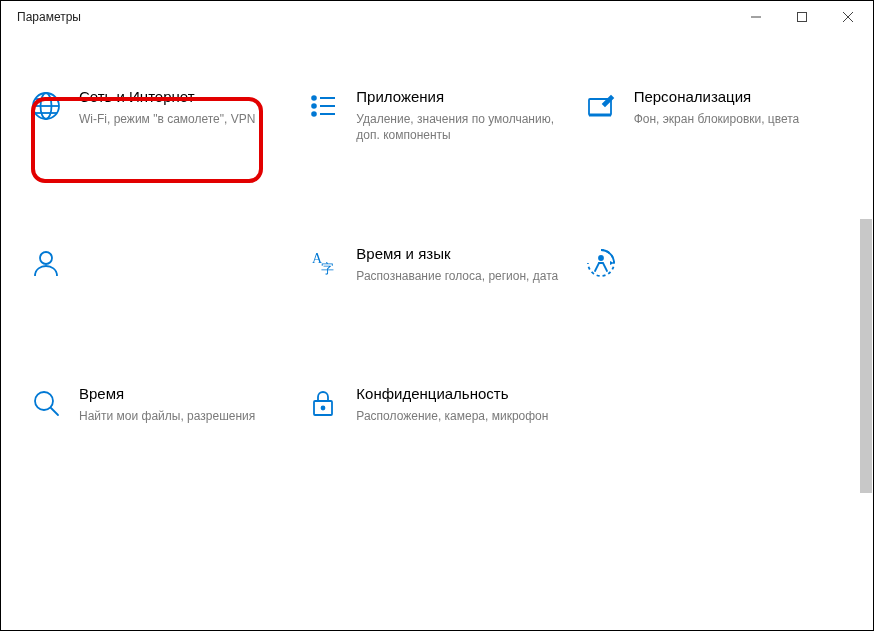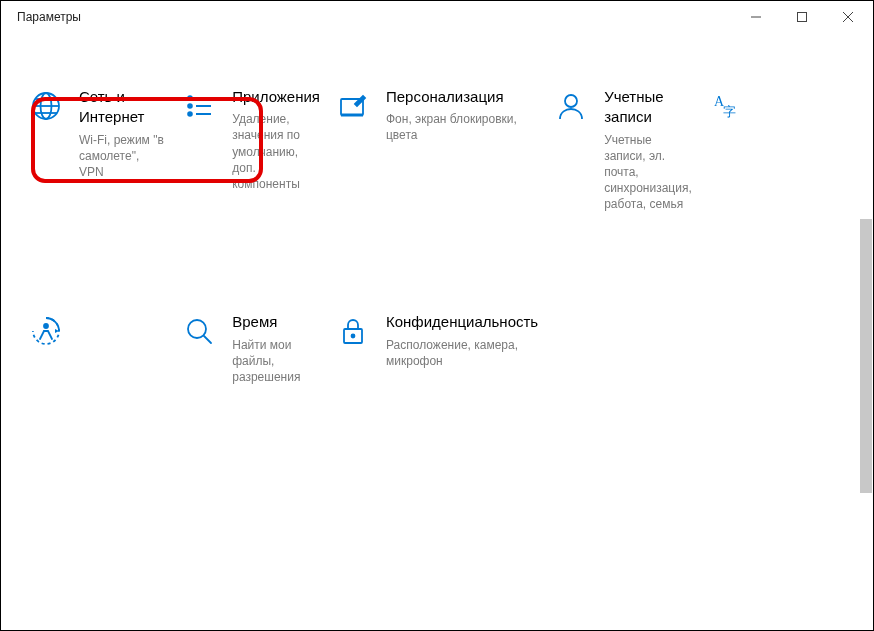--- a/index.html
+++ b/index.html
@@ -30,21 +30,21 @@
       color: #444;
     }
     .content {
       padding: 48px 24px 0 24px;
       position: relative;
       height: calc(100% - 32px);
       overflow: hidden;
     }
     .grid {
       display: grid;
-      grid-template-columns: repeat(5, 1fr);
+      grid-template-columns: repeat(3, 1fr);
       column-gap: 8px;
       row-gap: 88px;
     }
     .category {
       display: flex;
       align-items: flex-start;
       gap: 16px;
       padding: 6px 4px;
       cursor: default;
     }
@@ -162,34 +162,32 @@
       </div>
     </div>
 
     <div class="category">
       <span class="icon">
         <svg width="32" height="32" viewBox="0 0 32 32" fill="none" stroke="#0078d4" stroke-width="1.8">
           <circle cx="16" cy="11" r="6"></circle>
             <path d="M5 29 C5 22 11 19 16 19 C21 19 27 22 27 29"></path>
         </svg>
       </span>
-      <div class="text">
-        <div class="cat-title">Учетные записи</div>
-        <div class="cat-desc">Учетные записи, эл. почта, синхронизация, работа, семья</div>
-      </div>
     </div>
 
     <div class="category">
       <span class="icon">
         <svg width="32" height="32" viewBox="0 0 32 32" fill="none" stroke="#0078d4" stroke-width="1.8">
           <text x="5" y="16" font-size="14" fill="#0078d4" stroke="none" font-family="Segoe UI">A</text>
           <text x="14" y="26" font-size="13" fill="#0078d4" stroke="none" font-family="Segoe UI">字</text>
         </svg>
       </span>
       <div class="text">
+        <div class="cat-title">Время и язык</div>
+        <div class="cat-desc">Распознавание голоса, регион, дата</div>
       </div>
     </div>
 
 
     <div class="category">
       <span class="icon">
         <svg width="32" height="32" viewBox="0 0 32 32" fill="none" stroke="#0078d4" stroke-width="1.8">
           <path d="M16 3 A13 13 0 1 1 3 16" stroke-dasharray="3 3"></path>
           <path d="M16 3 A13 13 0 0 1 29 16"></path>
           <path d="M14 16 L18 16 L22 24" stroke-linecap="round"></path>

